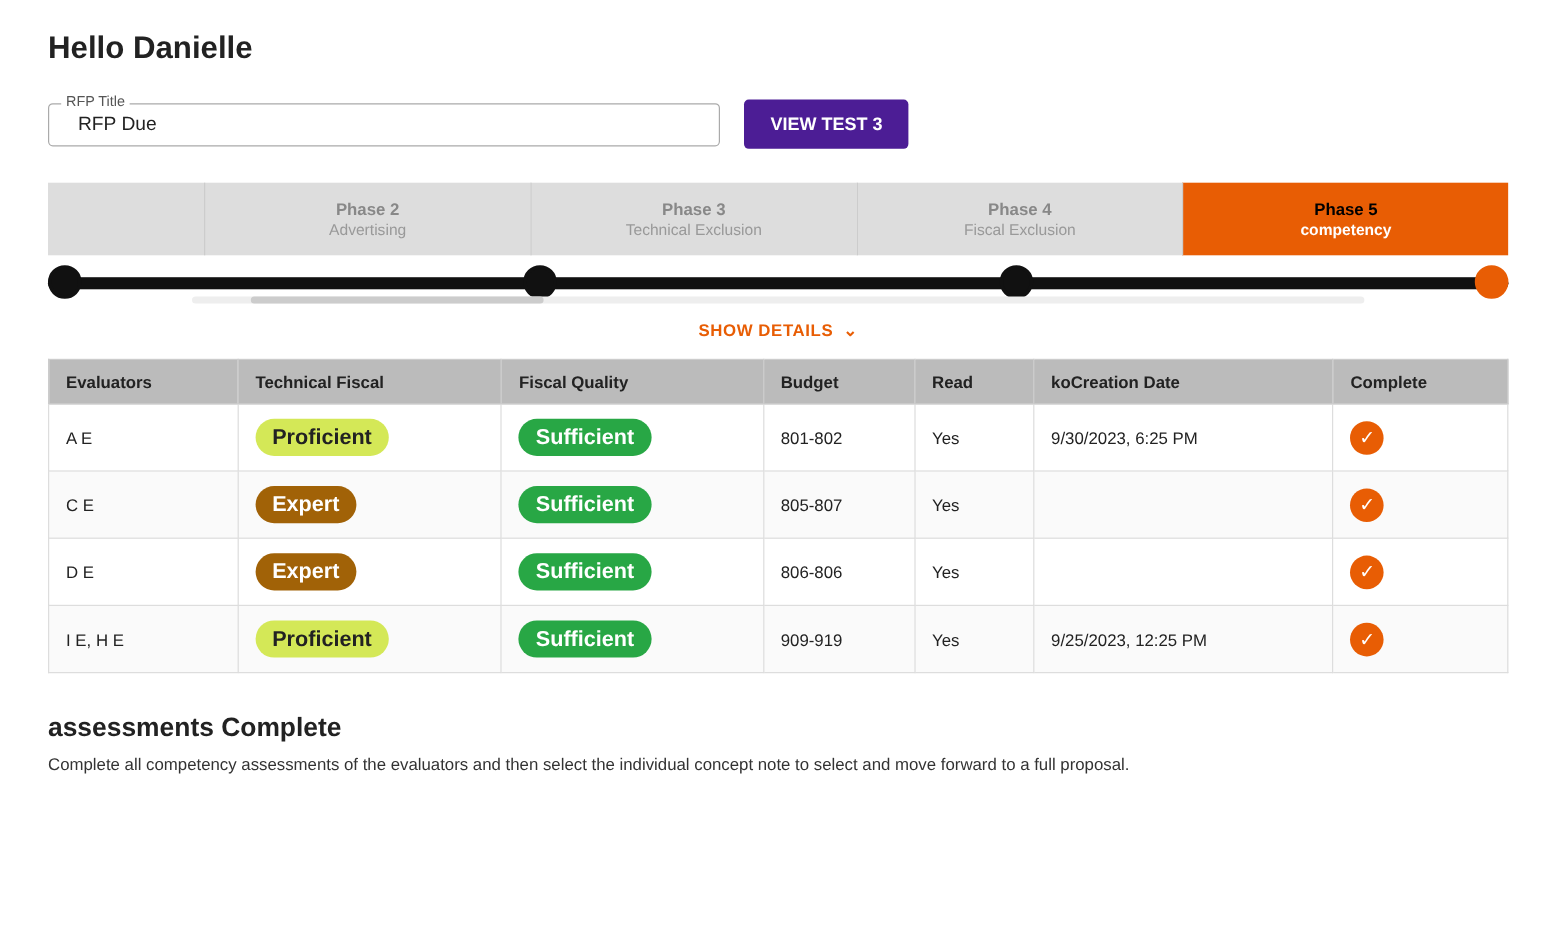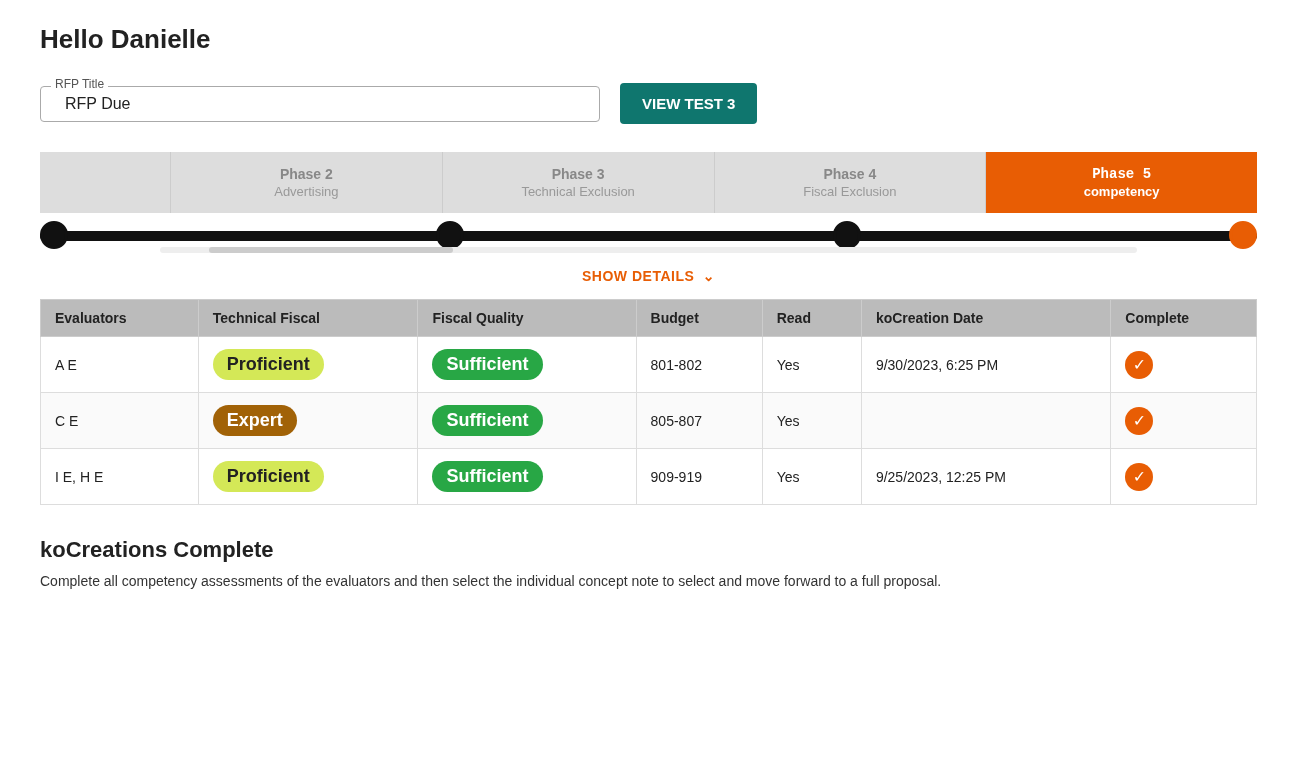--- a/index.html
+++ b/index.html
@@ -4,30 +4,30 @@
   <style>
     * { box-sizing: border-box; margin: 0; padding: 0; }
     body { font-family: Arial, sans-serif; background: #fff; color: #222; padding: 24px 40px; }
 
     .greeting { font-size: 26px; font-weight: bold; margin-bottom: 28px; }
 
     .rfp-row { display: flex; align-items: center; gap: 20px; margin-bottom: 28px; }
     .rfp-field-wrapper { position: relative; border: 1px solid #aaa; border-radius: 4px; padding: 6px 24px 8px; flex: 0 0 560px; }
     .rfp-label { position: absolute; top: -10px; left: 10px; background: #fff; font-size: 12px; color: #555; padding: 0 4px; }
     .rfp-value { font-size: 16px; color: #222; margin-top: 2px; }
-    .view-btn { background: #0f766e; color: #fff; border: none; border-radius: 4px; padding: 12px 22px; font-size: 15px; font-weight: bold; cursor: pointer; white-space: nowrap; }
+    .view-btn { background: #4c1d95; color: #fff; border: none; border-radius: 4px; padding: 12px 22px; font-size: 15px; font-weight: bold; cursor: pointer; white-space: nowrap; }
 
     
     .phases-container { display: flex; border-radius: 0; overflow: hidden; margin-bottom: 0; }
     .phase-item { flex: 1; padding: 14px 10px; text-align: center; background: #ddd; }
     .phase-item:first-child { flex: 0 0 130px; }
     .phase-item + .phase-item { border-left: 1px solid #ccc; }
     .phase-item.active { background: #e85d04; color: #fff; }
     .phase-item .phase-num { font-size: 14px; font-weight: bold; color: #888; }
-    .phase-item.active .phase-num { color: #ffffff; font-family: Liberation Mono, monospace; }
+    .phase-item.active .phase-num { color: #000000; }
     .phase-item .phase-name { font-size: 13px; color: #999; margin-top: 2px; }
     .phase-item.active .phase-name { color: #fff; font-weight: bold; }
 
     
     .progress-area { position: relative; margin: 0 0 8px; padding: 0; }
     .progress-track-outer { position: relative; height: 10px; margin: 18px 0 0; }
     .progress-track-bg { position: absolute; top: 0; left: 0; right: 0; height: 10px; background: #ccc; border-radius: 5px; }
     .progress-track-fill { position: absolute; top: 0; left: 0; width: 100%; height: 10px; background: #111; border-radius: 5px; }
     .progress-dots { position: absolute; top: -10px; left: 0; right: 0; display: flex; justify-content: space-between; padding: 0 0; }
     .progress-dot { width: 28px; height: 28px; border-radius: 50%; background: #111; border: 3px solid #111; }
@@ -141,25 +141,34 @@
       <tr>
       <td>C E</td>
       <td><span class="badge badge-expert">Expert</span></td>
       <td><span class="badge badge-sufficient">Sufficient</span></td>
       <td>805-807</td>
       <td>Yes</td>
       <td></td>
       <td><span class="check-icon">✓</span></td>
     </tr>
       <tr>
+      <td>D E</td>
+      <td><span class="badge badge-expert">Expert</span></td>
+      <td><span class="badge badge-sufficient">Sufficient</span></td>
+      <td>806-806</td>
+      <td>Yes</td>
+      <td></td>
+      <td><span class="check-icon">✓</span></td>
+    </tr>
+      <tr>
       <td>I E, H E</td>
       <td><span class="badge badge-proficient">Proficient</span></td>
       <td><span class="badge badge-sufficient">Sufficient</span></td>
       <td>909-919</td>
       <td>Yes</td>
       <td>9/25/2023, 12:25 PM</td>
       <td><span class="check-icon">✓</span></td>
     </tr>
     </tbody>
 </table>
 
-<div class="ko-creations-title">koCreations Complete</div>
+<div class="ko-creations-title">assessments Complete</div>
 <div class="ko-creations-desc">Complete all competency assessments of the evaluators and then select the individual concept note to select and move forward to a full proposal.</div>
 
 </body></html>

